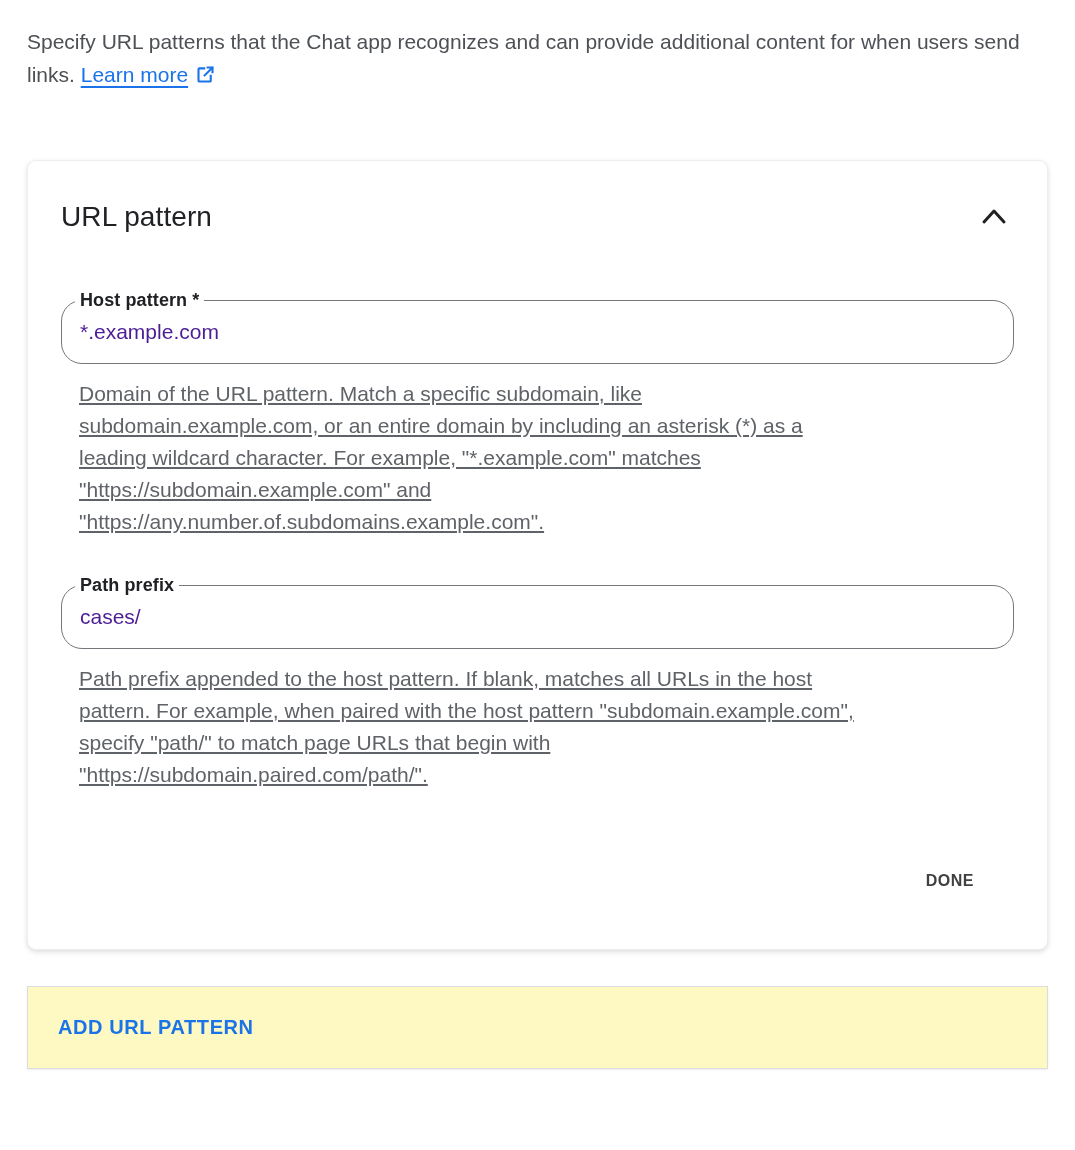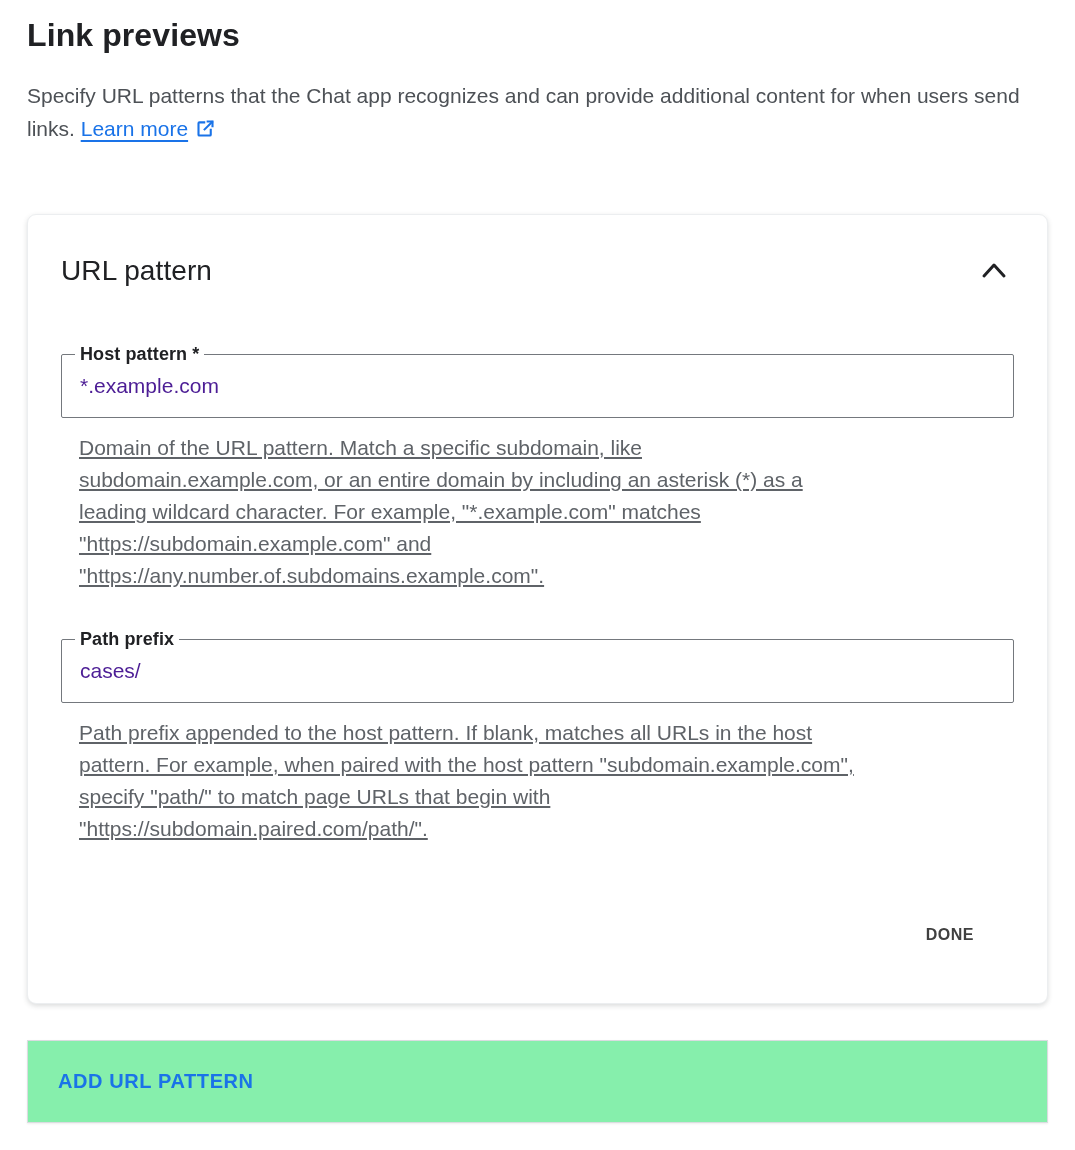--- a/index.html
+++ b/index.html
@@ -76,21 +76,21 @@
     cursor: pointer;
   }
   
   .field-group { position: relative; }
   .field-group.host { margin-top: 65px; }
   .field-group.path { margin-top: 47px; }
   .field-outline {
     position: relative;
     height: 64px;
     border: 1.5px solid #74787d;
-    border-radius: 2px;
+    border-radius: 21px;
     background: #ffffff;
     display: flex;
     align-items: flex-end;
   }
   .field-label {
     position: absolute;
     top: -13px;
     left: 13px;
     background: #ffffff;
     padding: 0 5px;
@@ -139,40 +139,39 @@
     line-height: 24px;
     cursor: pointer;
     border-radius: 4px;
   }
   
   .add-box {
     margin-top: 36px;
     width: 1021px;
     height: 83px;
     border: 1.5px solid #dadce0;
-    background: #86efac;
+    background: #fef9c3;
     box-shadow: 0 1px 2px rgba(0,0,0,0.07);
     display: flex;
     align-items: center;
     padding-left: 30px;
     cursor: pointer;
   }
   .add-label {
     font-size: 20px;
     font-weight: 600;
     letter-spacing: 0.6px;
     color: #1a73e8;
   }
 </style>
 </head>
 <body>
 
 <div class="page">
 
-  <h1 class="page-title">Link previews</h1>
 
   <p class="intro"><span>Specify URL patterns that the Chat app recognizes and can provide additional content for when users send links.</span>
     <a class="learn-more-link"><span>Learn more</span><span class="ext-icon"><svg width="21" height="21" viewBox="0 0 24 24" fill="none" stroke="#1a73e8" stroke-width="2.4" stroke-linecap="square">
            <path d="M18 13.5v5.5a1 1 0 0 1-1 1H5a1 1 0 0 1-1-1V6a1 1 0 0 1 1-1h5.5"></path>
            <polyline points="14.5 4 20 4 20 9.5"></polyline>
            <line x1="11" y1="13" x2="19.5" y2="4.5"></line>
          </svg></span></a></p>
 
   <div class="card">
 

